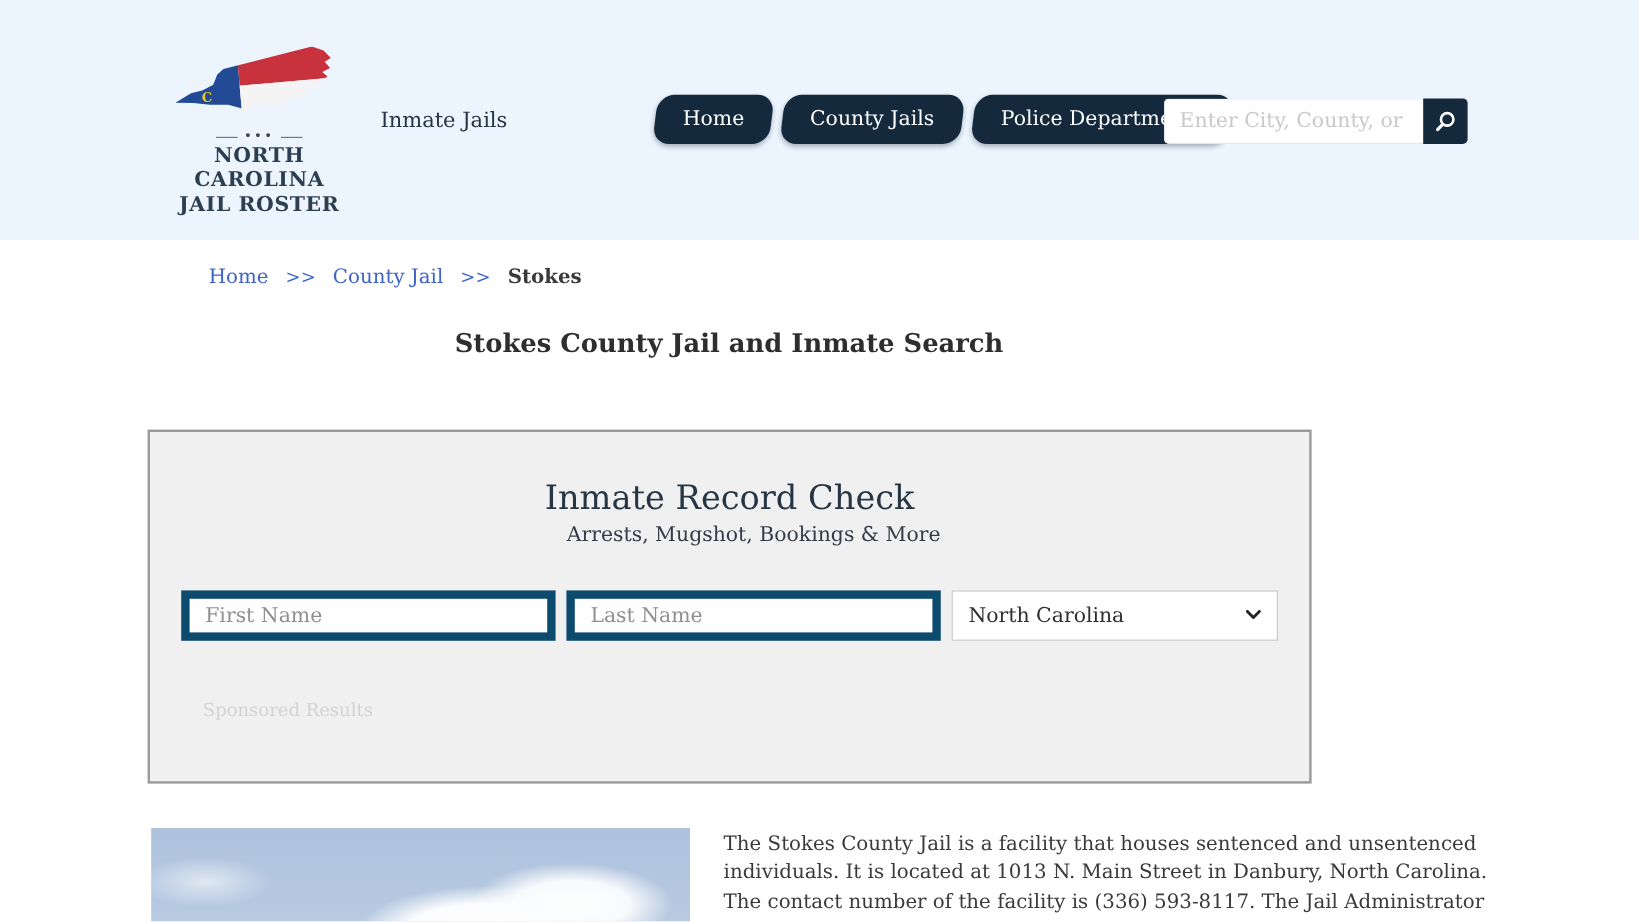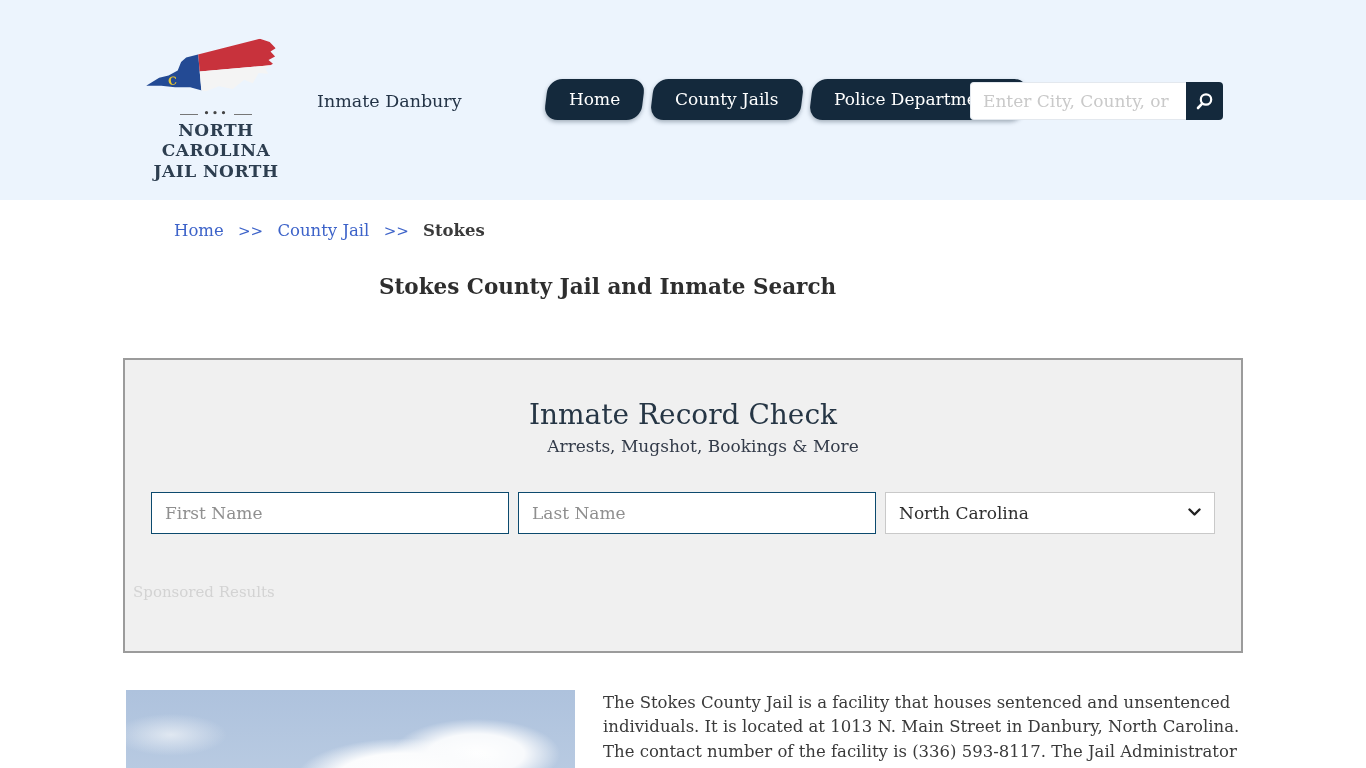--- a/index.html
+++ b/index.html
@@ -37,37 +37,37 @@
   .breadcrumb { position:absolute; left:174px; top:221px; font-size:16.5px; }
   .breadcrumb a { color:#3d63c9; text-decoration:none; cursor:pointer; }
   .breadcrumb .sep { color:#3d63c9; margin:0 9px; font-size:15px; }
   .breadcrumb .current { color:#3a3a3a; font-weight:600; }
 
   
   .page-title { position:absolute; left:0; top:274px; width:1215px; text-align:center;
                 font-size:21.5px; font-weight:700; color:#2e2e2e; }
 
   
-  .panel { position:absolute; left:123px; top:358px; width:1120px; height:295px;
+  .panel { position:absolute; left:123px; top:358px; width:970px; height:295px;
            background:#f0f0f0; border:2px solid #9b9b9b; }
   .panel-title { margin-top:38px; text-align:center; font-size:28px; color:#263645; font-weight:500; }
   .panel-subtitle { margin-top:5px; text-align:center; font-size:17px; color:#333b49;padding-left:40px; }
   .form-row { display:flex; gap:9px; margin:36px 26px 0; }
   .form-row > * { flex:1; height:42px; }
-  .form-row input[type=text] { border:1px solid #0c4a6e; background:#fff; padding:0 13px;
+  .form-row input[type=text] { border:7px solid #0c4a6e; background:#fff; padding:0 13px;
            font-size:17px; font-family:"DejaVu Serif",serif; color:#333; outline:none; }
   .form-row input[type=text]::placeholder { color:#8f8f8f; }
   .select-wrap { position:relative; }
   .select-wrap select { width:100%; height:42px; -webkit-appearance:none; appearance:none;
            border:1px solid #c9c9c9; background:#fff; padding:0 13px; font-size:17px;
            font-family:"DejaVu Serif",serif; color:#2f2f2f; outline:none; border-radius:0; cursor:pointer; }
   .select-wrap .chev { position:absolute; right:14px; top:16px; pointer-events:none; }
   .submit-btn { background:#14293c; color:#fff; font-size:15px; letter-spacing:3px; font-weight:600;
            font-family:"DejaVu Serif",serif; border:1px solid #6e6647; cursor:pointer; }
-  .sponsored { margin:49px 0 0 8px; font-size:15px; color:#d3d3d3; }
+  .sponsored { margin:49px 0 0 44px; font-size:15px; color:#d3d3d3; }
 
   
   .jail-photo { position:absolute; left:126px; top:690px; width:449px; height:160px;
       background:
         radial-gradient(ellipse 150px 55px at 62% 55%, #ffffff 0%, #fbfcfd 45%, rgba(255,255,255,0) 72%),
         radial-gradient(ellipse 120px 50px at 78% 40%, #ffffff 0%, rgba(255,255,255,0.9) 40%, rgba(255,255,255,0) 70%),
         radial-gradient(ellipse 140px 60px at 95% 95%, #f2f5f8 0%, rgba(242,245,248,0.85) 45%, rgba(255,255,255,0) 75%),
         radial-gradient(ellipse 80px 30px at 10% 28%, rgba(235,240,246,0.8) 0%, rgba(235,240,246,0) 70%),
         radial-gradient(ellipse 90px 28px at 30% 100%, rgba(230,237,244,0.7) 0%, rgba(230,237,244,0) 70%),
         linear-gradient(180deg, #aec2dd 0%, #b9cbe2 55%, #c3d3e7 100%); }
@@ -95,24 +95,24 @@
           <polygon fill="#ffffff" points="45,24 47.9,31.1 55.5,31.6 49.7,36.6 51.5,44 45,39.8 38.5,44 40.3,36.6 34.5,31.6 42.1,31.1"></polygon>
           <text x="45" y="66" font-size="16" font-weight="bold" fill="#e9c62e" text-anchor="middle" font-family="'DejaVu Serif',serif">C</text>
         </g>
       </svg>
       <div class="logo-divider">
         <span class="bar"></span>
           <span class="dots">•••</span>
           <span class="bar"></span>
       </div>
       <div class="logo-name">NORTH CAROLINA</div>
-      <div class="logo-name">JAIL NORTH</div>
+      <div class="logo-name">JAIL ROSTER</div>
     </div>
 
-    <div class="tagline">Inmate Danbury</div>
+    <div class="tagline">Inmate Jails</div>
 
     <nav class="main-nav">
       <div class="nav-btn">
         <span>Home</span>
       </div>
       <div class="nav-btn">
         <span>County Jails</span>
       </div>
       <div class="nav-btn">
         <span>Police Departments</span>

